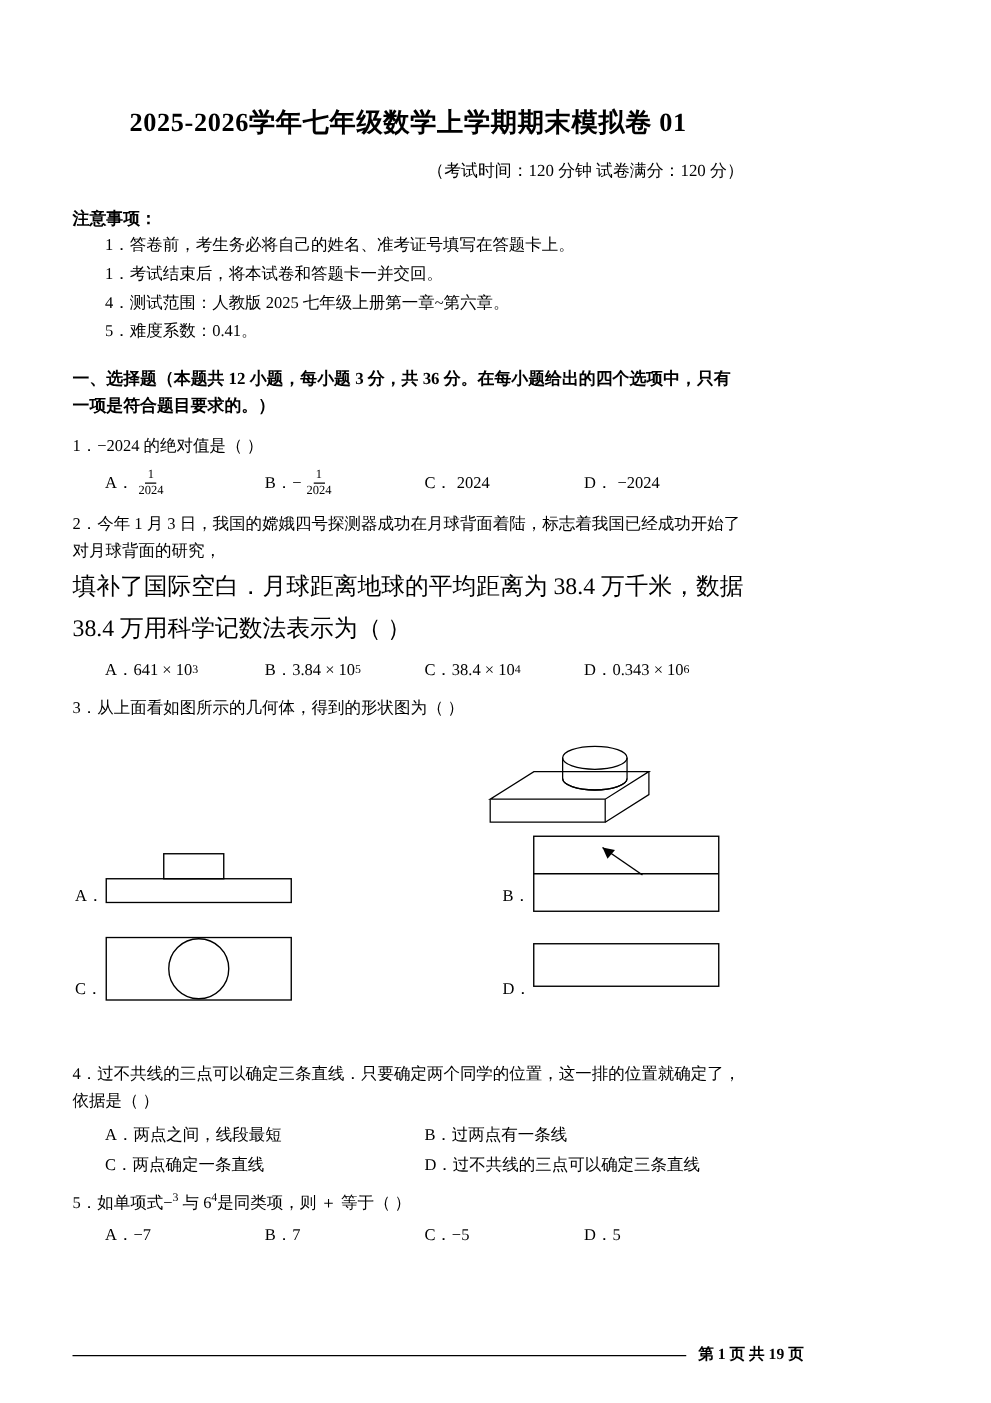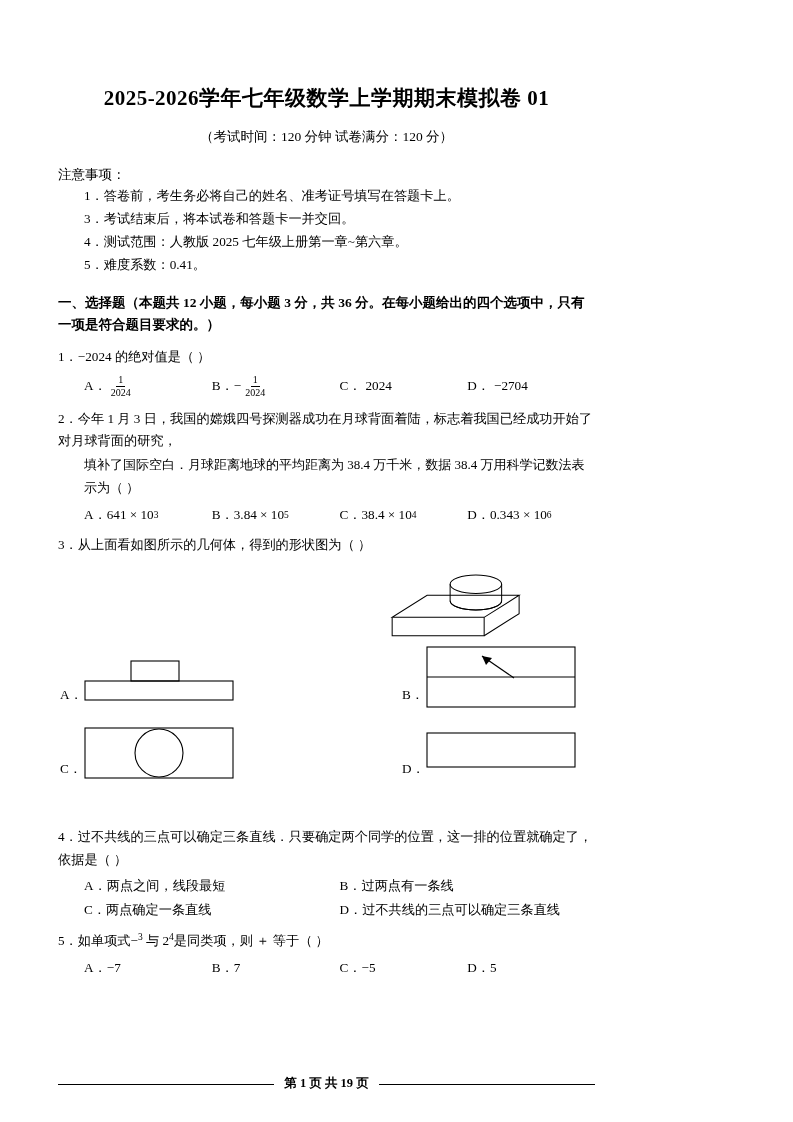--- a/index.html
+++ b/index.html
@@ -21,27 +21,27 @@
     overflow: hidden;
   }
   .doc-title {
     text-align: center;
     font-size: 21px;
     font-weight: bold;
     margin: 22px 0 0 0;
     letter-spacing: 0.5px;
   }
   .subtitle {
-    text-align: center;
+    text-align: right;
     font-size: 13.5px;
     margin-top: 16px;
   }
   .notice-title {
     font-size: 13.5px;
-    font-weight: normal;
+    font-weight: bold;
     margin-top: 20px;
   }
   .notice-item {
     font-size: 13.2px;
     text-indent: 26px;
     line-height: 1.75;
   }
   .section-head {
     font-size: 13.5px;
     font-weight: bold;
@@ -50,23 +50,22 @@
   }
   .q {
     font-size: 13.2px;
     margin-top: 10px;
     line-height: 1.7;
   }
   .q-num {
     display: inline;
   }
   .q-cont {
-    margin-left: 26px;
     display: block;
-    font-size: 13px;
+    font-size: 19px;
     line-height: 1.8;
   }
   .opts {
     margin-top: 6px;
     margin-left: 26px;
     display: flex;
     font-size: 13.2px;
   }
   .opts .opt {
     display: flex;
@@ -129,21 +128,21 @@
   }
   .sA { left: 26px; top: 95px; }
   .sB { left: 368px; top: 82px; }
   .sC { left: 26px; top: 163px; }
   .sD { left: 368px; top: 168px; }
   .footer {
     position: absolute;
     left: 0;
     right: 0;
     bottom: 30px;
-    text-align: center;
+    text-align: right;
     font-size: 12.5px;
     font-weight: bold;
   }
   .footer .rule {
     position: absolute;
     left: 58px;
     right: 58px;
     top: 9px;
     border-top: 1px solid #000;
     z-index: 0;
@@ -159,21 +158,21 @@
 </head>
 <body>
 
 <div class="page">
 
   <div class="doc-title">2025-2026学年七年级数学上学期期末模拟卷 01</div>
   <div class="subtitle">（考试时间：120 分钟    试卷满分：120 分）</div>
 
   <div class="notice-title">注意事项：</div>
   <div class="notice-item">1．答卷前，考生务必将自己的姓名、准考证号填写在答题卡上。</div>
-  <div class="notice-item">3．考试结束后，将本试卷和答题卡一并交回。</div>
+  <div class="notice-item">1．考试结束后，将本试卷和答题卡一并交回。</div>
   <div class="notice-item">
     <span>4．测试范围：</span><span class="red">人教版 2025 七年级上册第一章~第六章。</span>
   </div>
   <div class="notice-item">5．难度系数：0.41。</div>
 
   <div class="section-head">一、选择题（本题共 12 小题，每小题 3 分，共 36 分。在每小题给出的四个选项中，只有一项是符合题目要求的。）</div>
 
   <div class="q">
     <span class="q-num">1．</span><span>−2024 的绝对值是（    ）</span>
   </div>
@@ -192,21 +191,21 @@
         <span class="num">1</span>
         <span class="den">2024</span>
       </span>
     </div>
     <div class="opt">
       <span>C．</span>
       <span style="margin-left:4px">2024</span>
     </div>
     <div class="opt">
       <span>D．</span>
-      <span style="margin-left:4px">−2704</span>
+      <span style="margin-left:4px">−2024</span>
     </div>
   </div>
 
   <div class="q">
     <span class="q-num">2．</span><span>今年 1 月 3 日，我国的嫦娥四号探测器成功在月球背面着陆，标志着我国已经成功开始了对月球背面的研究，</span>
     <span class="q-cont">填补了国际空白．月球距离地球的平均距离为 38.4 万千米，数据 38.4 万用科学记数法表示为（    ）</span>
   </div>
   <div class="opts w4">
     <div class="opt">
       <span>A．</span>
@@ -307,21 +306,21 @@
       <span>两点确定一条直线</span>
     </div>
     <div class="opt">
       <span>D．</span>
       <span>过不共线的三点可以确定三条直线</span>
     </div>
   </div>
 
   <div class="q">
     <span class="q-num">5．</span><span>如单项式−</span><sup class="sci">3</sup>
-    <span>与 2</span><sup class="sci">4</sup><span>是同类项，则</span>
+    <span>与 6</span><sup class="sci">4</sup><span>是同类项，则</span>
     <span>＋</span>
     <span>等于（    ）</span>
   </div>
   <div class="opts w4">
     <div class="opt">
       <span>A．</span>
       <span>−7</span>
     </div>
     <div class="opt">
       <span>B．</span>

